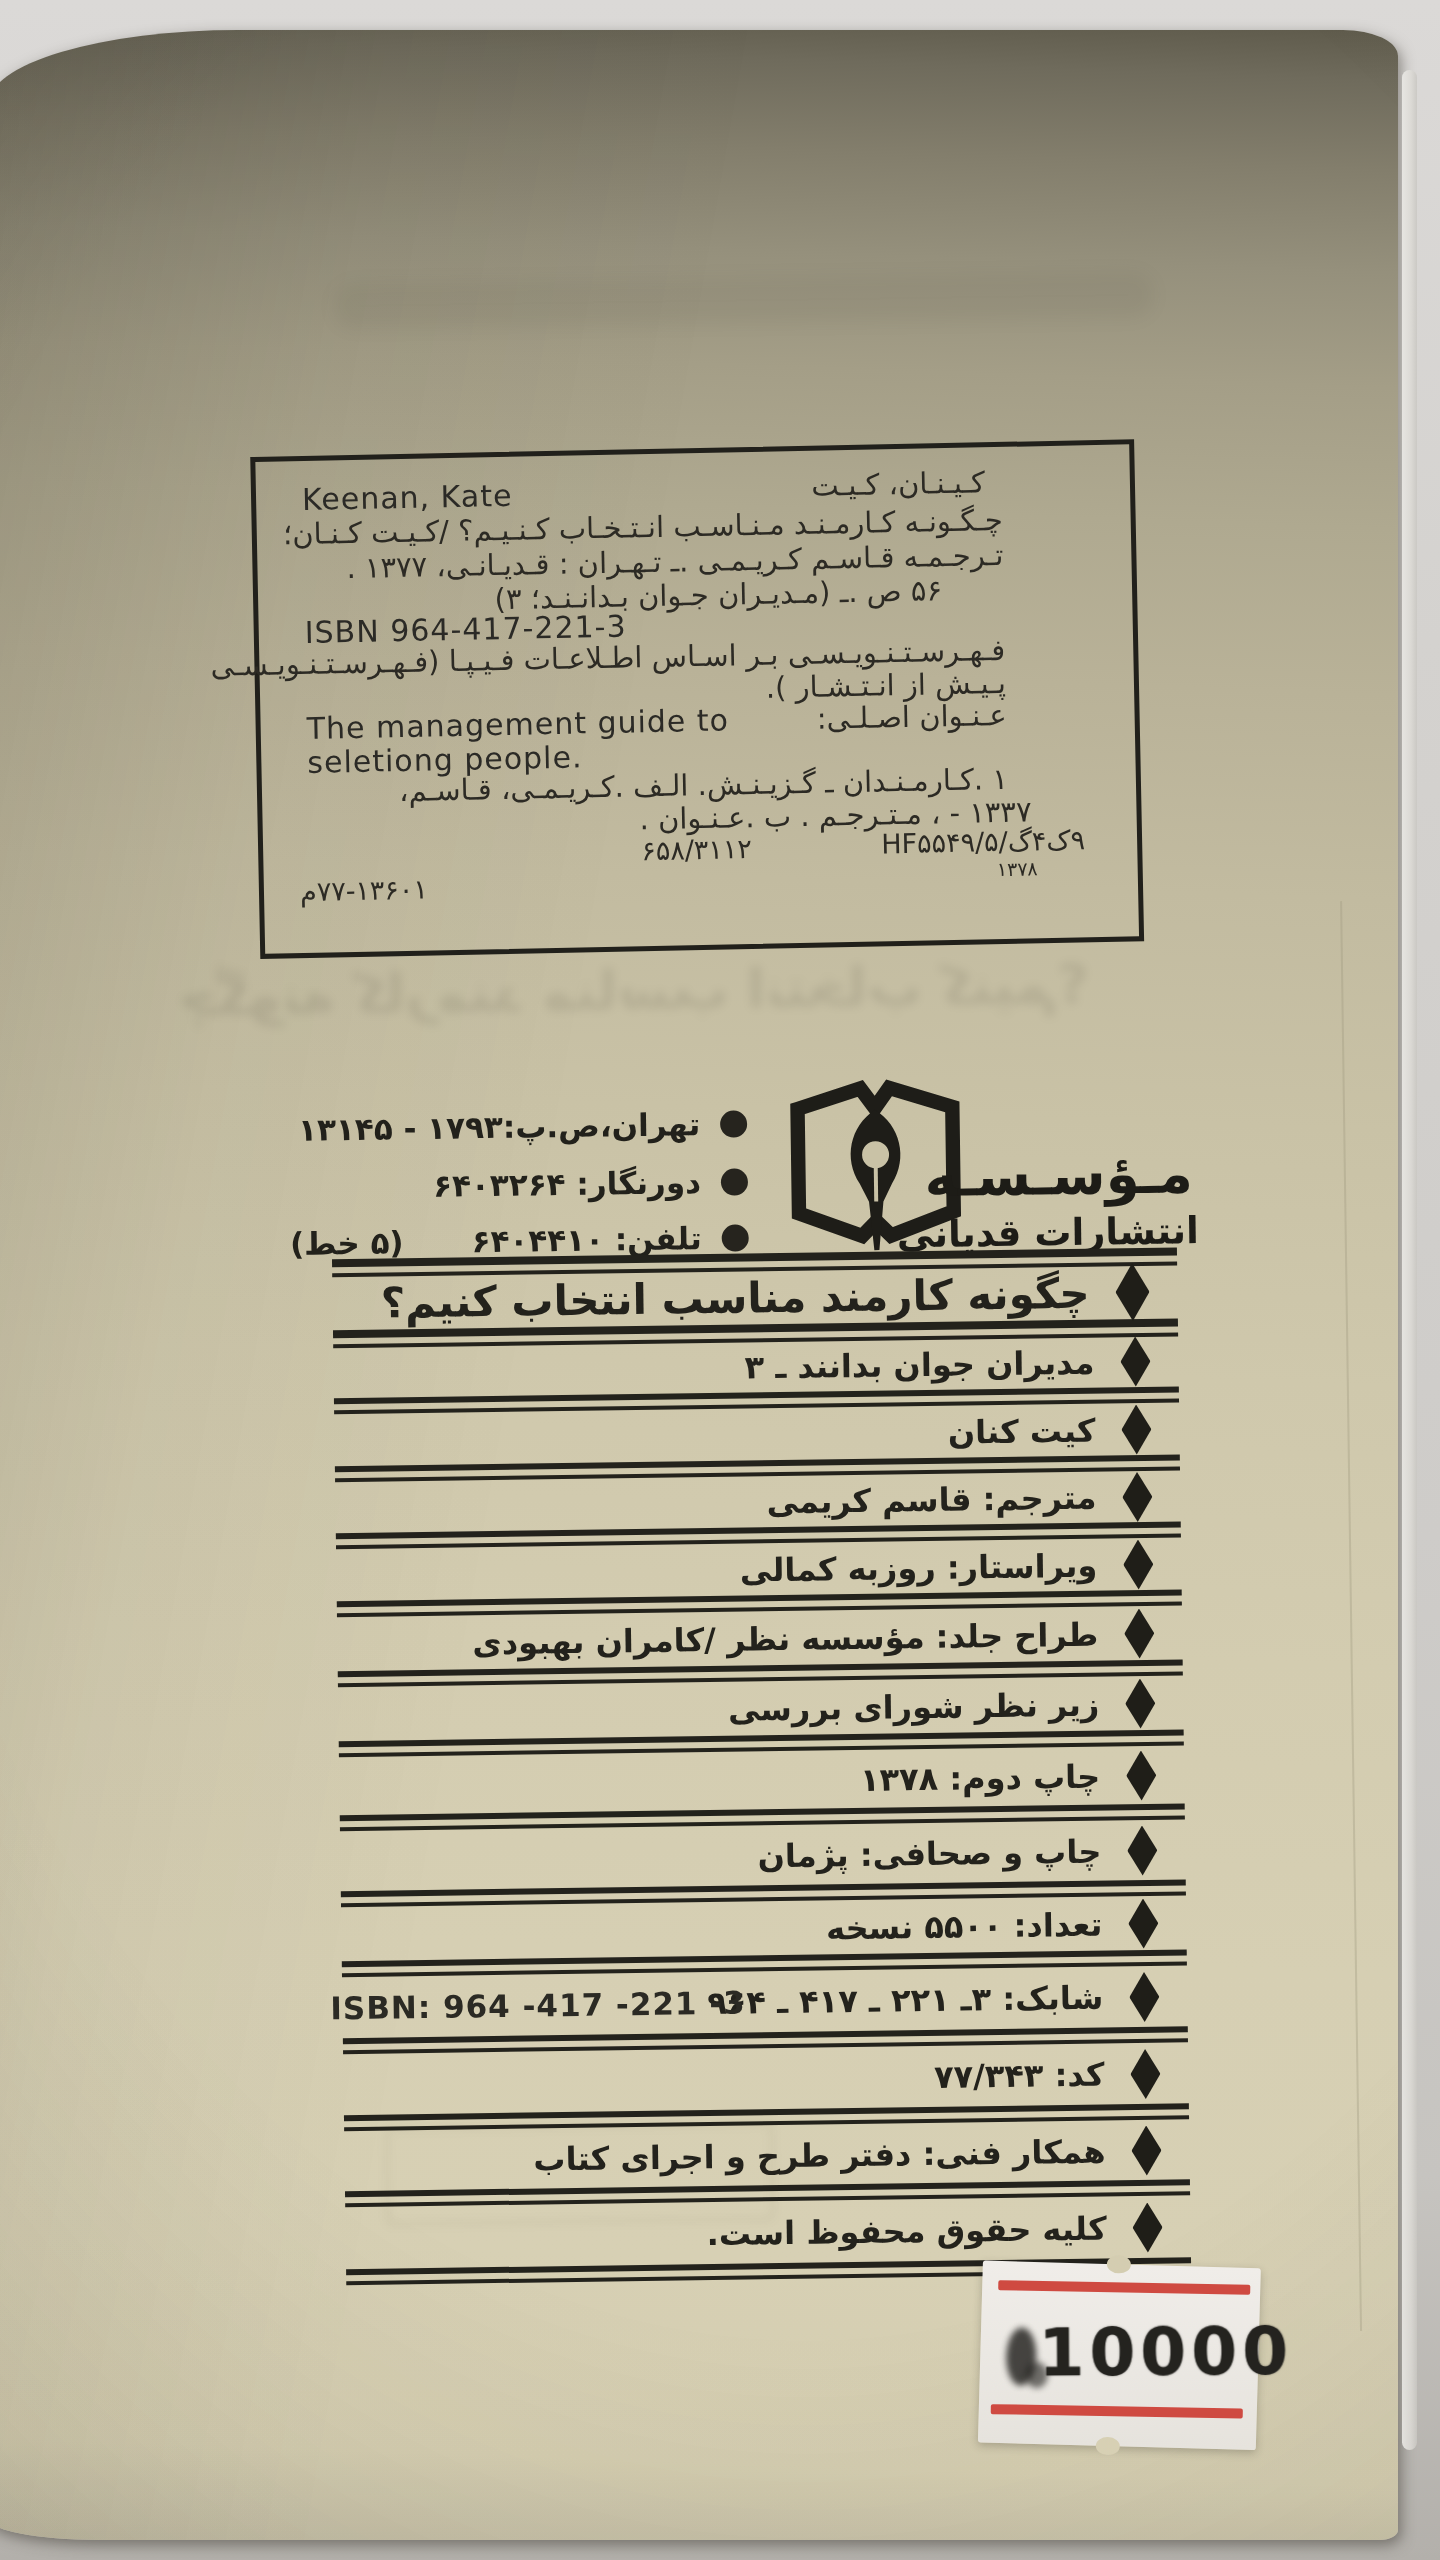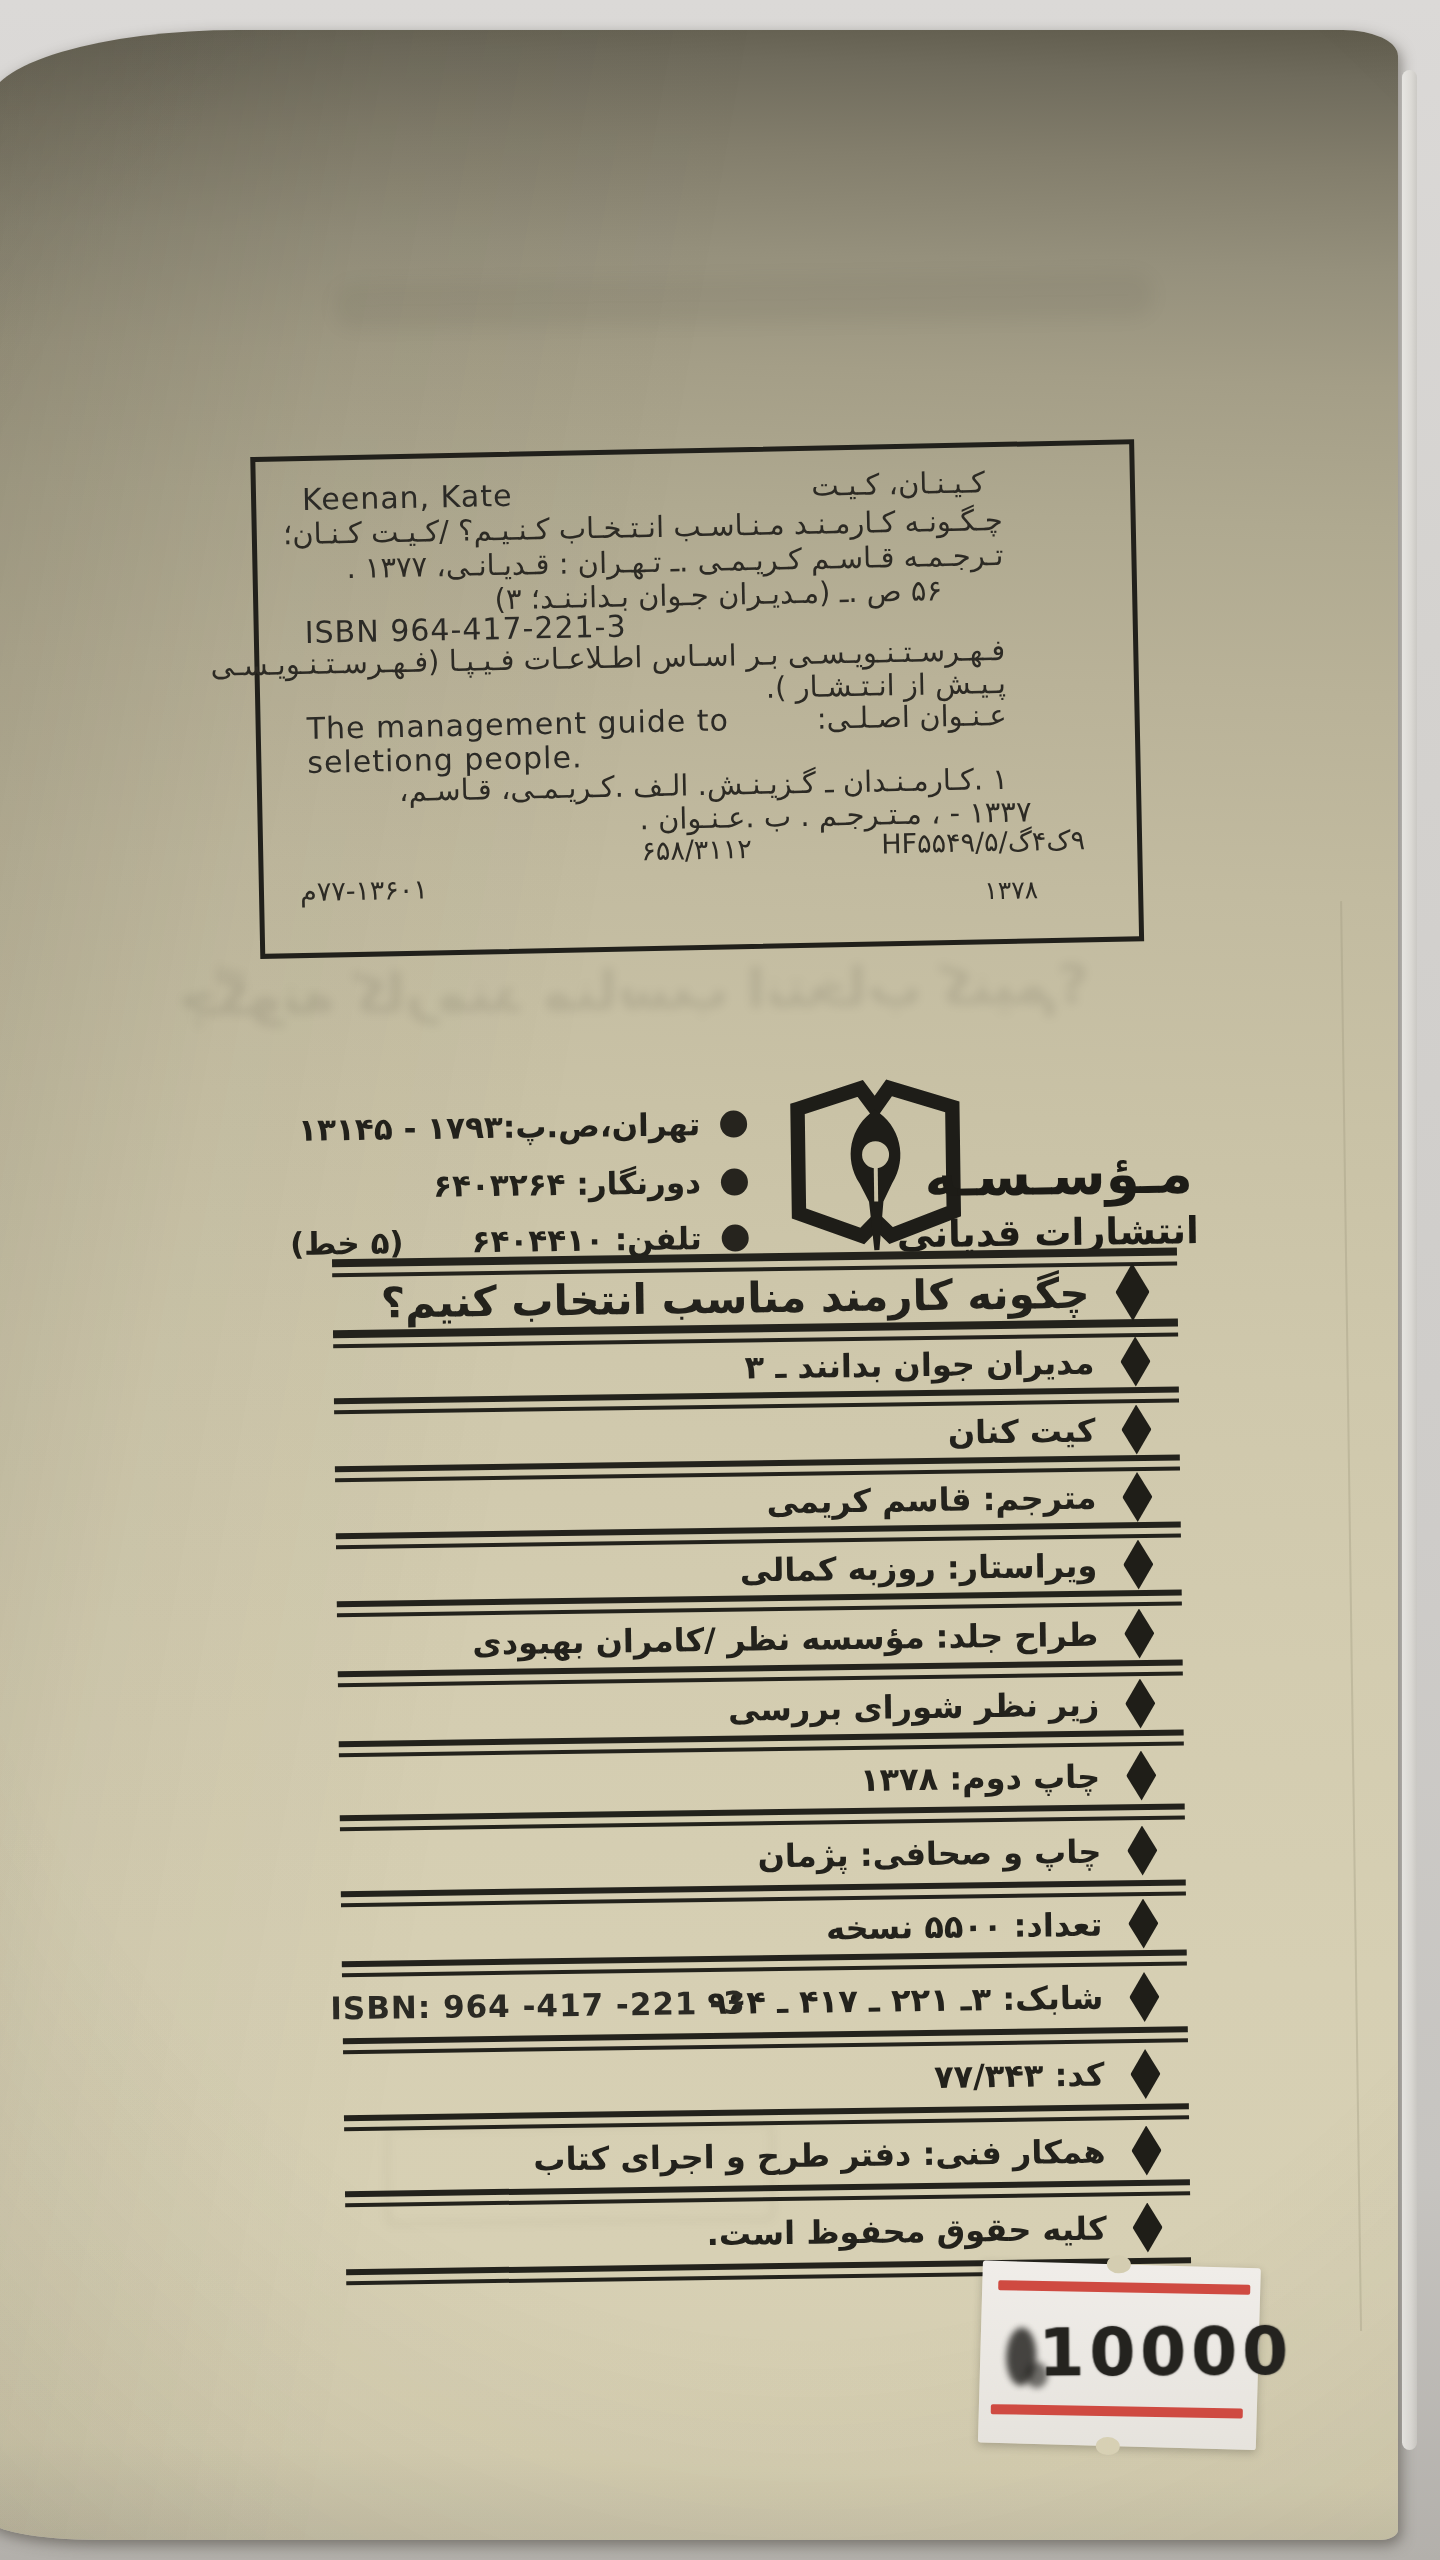--- a/index.html
+++ b/index.html
@@ -131,21 +131,21 @@
       <span class="cline latin" style="top:155px;left:46px;font-size:30px">ISBN 964-417-221-3</span>
       <span class="cline" style="top:188px;right:128px">فـهـرسـتـنـویـسـی بـر اسـاس اطـلاعـات فـیـپـا (فـهـرسـتـنـویـسـی</span>
       <span class="cline" style="top:221px;right:128px">پـیـش از انـتـشـار ).</span>
       <span class="cline" style="top:253px;right:128px">عـنـوان اصـلـی:</span>
       <span class="cline latin" style="top:251px;left:46px;font-size:30px">The management guide to</span>
       <span class="cline latin" style="top:285px;left:46px;font-size:30px">seletiong people.</span>
       <span class="cline" style="top:317px;right:128px">۱ .کـارمـنـدان ـ گـزیـنـش. الـف .کـریـمـی، قـاسـم،</span>
       <span class="cline" style="top:350px;right:105px">۱۳۳۷ -    ، مـتـرجـم . ب .عـنـوان .</span>
       <span class="cline" style="top:382px;left:378px;font-size:27px">۶۵۸/۳۱۱۲</span>
       <span class="cline ltr-override" style="top:380px;right:52px;font-size:27px">HF۵۵۴۹/۵/گ۴ک۹</span>
-      <span class="cline" style="top:430px;right:100px;font-size:25px">۱۳۷۸</span>
+      <span class="cline" style="top:412px;right:100px;font-size:19px">۱۳۷۸</span>
       <span class="cline ltr-override" style="top:416px;left:36px;font-size:27px">م۷۷-۱۳۶۰۱</span>
     </div>
 
     <svg class="emblem" viewBox="0 0 100 112">
       <path d="M7 17 L42 6 L50 17 L58 6 L93 17 L93 75 L58 88 L50 80 L42 88 L7 75 Z" fill="none" stroke="#1e1d18" stroke-width="8" stroke-linejoin="miter"></path>
       <path d="M50 18 C36 27 32 45 41 59 L46 69 L48.6 96 L51.4 96 L54 69 L59 59 C68 45 64 27 50 18 Z" fill="#1e1d18"></path>
       <circle cx="50" cy="43" r="7.5" fill="#c9c2a6"></circle>
       <rect x="48.9" y="50" width="2.2" height="19" fill="#c9c2a6"></rect>
     </svg>
     <div class="wordmark1">مـؤسـسـه</div>

